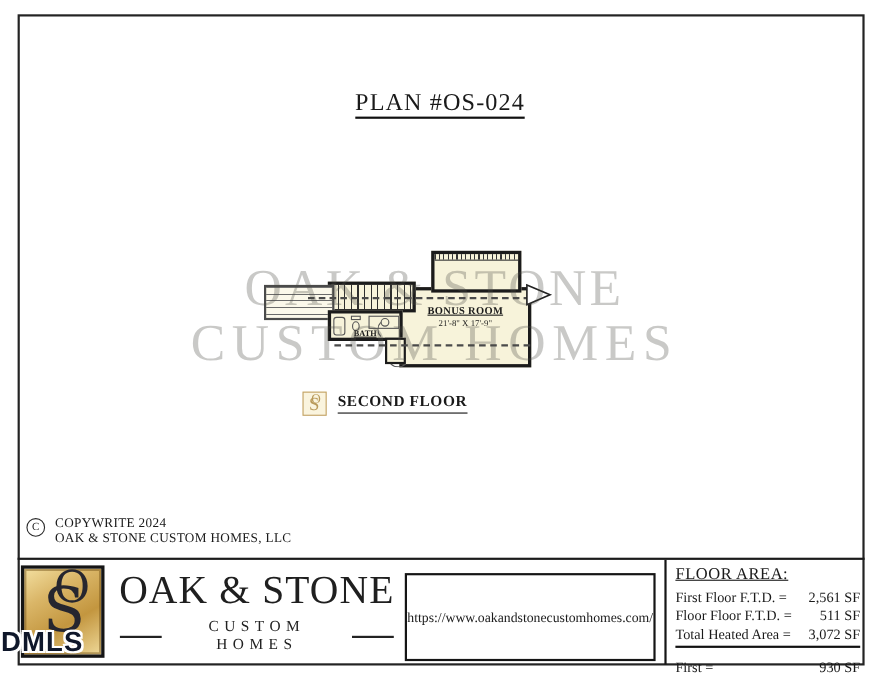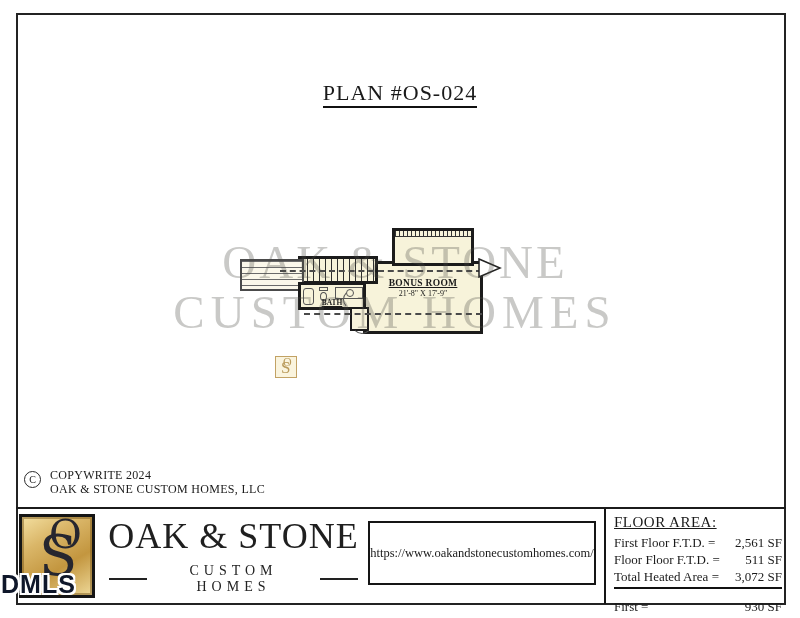--- a/index.html
+++ b/index.html
@@ -66,21 +66,21 @@
             background:linear-gradient(150deg,#f3dfa0 0%,#dab668 30%,#c3963f 62%,#eed898 100%);
             box-shadow:inset 0 0 0 2px rgba(110,78,20,.45);}
   #logo-box .mono{position:absolute;color:#26262f;font-family:"DejaVu Serif",serif;}
   #logo-box .mono-o{top:-6px;left:27px;font-size:40px;}
   #logo-box .mono-s{top:6px;left:17px;font-size:56px;}
   #brand{position:absolute;left:85px;top:6px;width:265px;text-align:center;}
   #brand .name{font-size:36px;letter-spacing:1px;color:#1f1f1f;white-space:nowrap;}
   #brand .tag{margin-top:6px;display:flex;align-items:center;justify-content:center;
               font-size:14px;letter-spacing:5px;color:#222;}
   #brand .rule{width:42px;border-top:2px solid #222;margin:0 8px;}
-  #contact-box{position:absolute;left:352px;top:12px;width:228px;height:64px;border:2px solid #151515;
+  #contact-box{position:absolute;left:352px;top:12px;width:228px;height:80px;border:2px solid #151515;
                box-sizing:border-box;display:flex;flex-direction:column;justify-content:space-evenly;
                text-align:center;font-size:12.5px;}
   #vdivider{position:absolute;left:588px;top:0;bottom:0;width:2px;background:#151515;}
   #floor-area{position:absolute;left:598px;top:5px;width:168px;font-size:13px;}
   #floor-area .fa-heading{font-size:15px;font-weight:normal;text-decoration:underline;letter-spacing:.5px;margin-bottom:3px;}
   .fa-row{display:flex;justify-content:space-between;line-height:17px;text-align:right;}
   .fa-row.total{border-bottom:2px solid #111;padding-bottom:2px;}
   .fa-row.garage{margin-top:9px;}
   
   #mls-tag{left:1px;top:570px;z-index:40;font-family:"Liberation Sans",sans-serif;
@@ -133,20 +133,21 @@
   <div id="watermark" class="abs">
     <div class="w1">OAK &amp; STONE</div>
     <div class="w2">CUSTOM HOMES</div>
   </div>
 
   <div id="floor-label" class="abs">
     <div id="floor-icon">
       <span class="mo">O</span>
       <span class="ms">S</span>
     </div>
+    <div class="txt">SECOND FLOOR</div>
   </div>
 
   <div id="copyright" class="abs">
     <div class="circ">C</div>
     <div class="lines">
       <div>COPYWRITE 2024</div>
       <div>OAK &amp; STONE CUSTOM HOMES, LLC</div>
     </div>
   </div>
 

